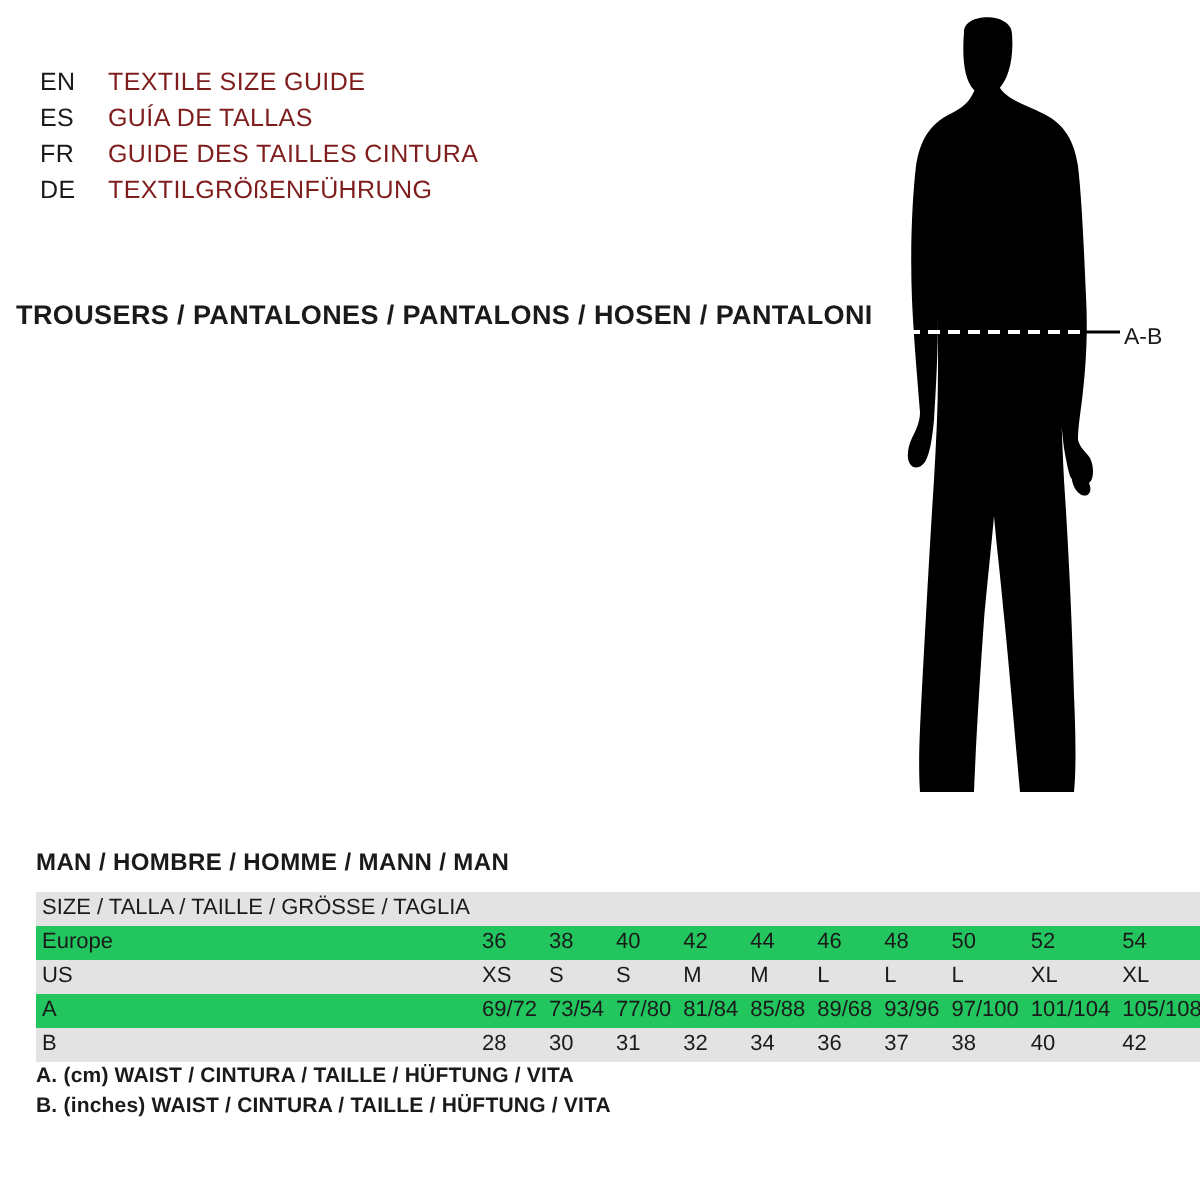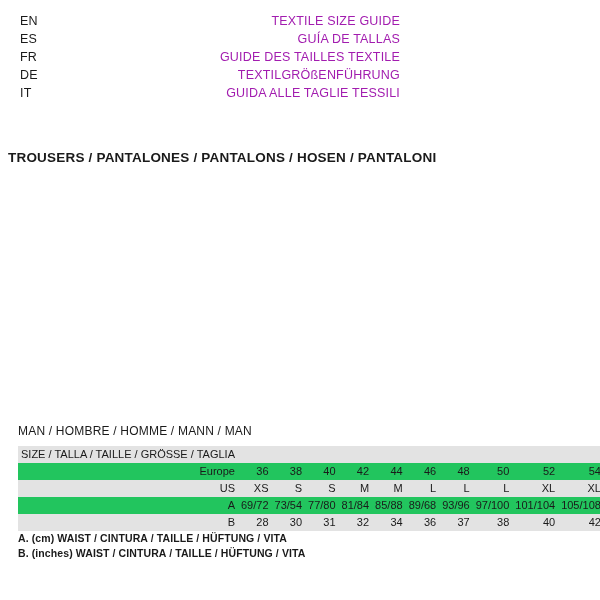--- a/index.html
+++ b/index.html
@@ -24,30 +24,30 @@
     left: 20px;
     top: 14px;
     width: 380px;
   }
   .lang-row {
     display: flex;
     align-items: baseline;
     height: 18px;
     font-size: 12.5px;
     letter-spacing: 0.2px;
-    justify-content: space-between;
   }
   .lang-code {
     width: 34px;
     flex: 0 0 34px;
     color: #1a1a1a;
   }
   .lang-title {
-    color: #a21caf;
-    white-space: nowrap;
+    color: #7f1d1d;
+    white-space: nowrap;
+    margin-top: 20px;
   }
 
   
   .section-heading {
     position: absolute;
     left: 8px;
     top: 110px;
     font-size: 13.5px;
     font-weight: bold;
     letter-spacing: 0.2px;
@@ -74,37 +74,36 @@
 
   
   .table-block {
     position: absolute;
     left: 18px;
     top: 424px;
     width: 564px;
   }
   .man-label {
     font-size: 12px;
-    font-weight: normal;
+    font-weight: bold;
     letter-spacing: 0.2px;
     margin-bottom: 8px;
     white-space: nowrap;
   }
   table.size-table {
     border-collapse: collapse;
     width: 564px;
     font-size: 11px;
   }
   table.size-table td {
     padding: 2px 3px;
     height: 15px;
     line-height: 13px;
     white-space: nowrap;
     color: #1a1a1a;
-    text-align: right;
   }
   tr.shade td { background: #e3e3e3; }
   tr.plain td { background: #22c55e; }
   td.label-col {
     width: 86px;
     padding-left: 2px;
   }
   td.val { width: 38px; text-align: left; }
   td.val-wide { width: 42px; text-align: left; }
 
@@ -126,34 +125,79 @@
     <div class="lang-row">
       <span class="lang-code">EN</span>
       <span class="lang-title">TEXTILE SIZE GUIDE</span>
     </div>
     <div class="lang-row">
       <span class="lang-code">ES</span>
       <span class="lang-title">GUÍA DE TALLAS</span>
     </div>
     <div class="lang-row">
       <span class="lang-code">FR</span>
-      <span class="lang-title">GUIDE DES TAILLES TEXTILE</span>
+      <span class="lang-title">GUIDE DES TAILLES CINTURA</span>
     </div>
     <div class="lang-row">
       <span class="lang-code">DE</span>
       <span class="lang-title">TEXTILGRÖßENFÜHRUNG</span>
     </div>
-    <div class="lang-row">
-      <span class="lang-code">IT</span>
-      <span class="lang-title">GUIDA ALLE TAGLIE TESSILI</span>
-    </div>
   </div>
 
   <div class="section-heading">TROUSERS / PANTALONES / PANTALONS / HOSEN / PANTALONI</div>
 
+  <div class="figure">
+    <svg width="200" height="400" viewBox="0 0 200 400" xmlns="http://www.w3.org/2000/svg">
+      <g>
+
+        <path d="M82 8 C82 -2 106 -2 106 9 C107 22 104 32 99 37 C96 40 90 40 87 37 C82 32 81 21 82 8 Z" fill="#000000"></path>
+
+        <path d="M88 36 L100 36
+                 C104 42 112 44 122 49
+                 C132 54 137 62 139 75
+                 C141 92 142 118 143 140
+                 C144 158 143 176 141 192
+                 C140 200 139 206 139 212
+                 C140 216 143 218 145 221
+                 C147 225 147 231 145 233
+                 C142 236 137 234 135 230
+                 C134 227 133 222 132 216
+                 C131 208 130 198 130 188
+                 L130 170
+                 C130 188 131 210 132 232
+                 C134 262 136 300 137 340
+                 C138 362 138 378 137 388
+                 L110 388
+                 C108 366 105 330 102 300
+                 C100 278 98 262 97 250
+                 C96 262 94 280 92 302
+                 C90 330 88 362 87 388
+                 L60 388
+                 C59 374 60 356 61 336
+                 C63 300 65 262 67 232
+                 C68 214 69 196 69 178
+                 L69 150
+                 C69 168 68 186 67 202
+                 C66 212 65 218 63 222
+                 C61 226 57 227 55 224
+                 C53 221 54 215 56 211
+                 C58 207 60 203 60 198
+                 C59 184 57 164 56 142
+                 C55 118 56 92 58 75
+                 C60 62 65 54 75 49
+                 C85 44 85 41 88 36 Z" fill="#000000"></path>
+
+        <path d="M136 226 C140 228 144 231 145 235 C146 239 143 241 140 239 C137 237 135 232 136 226 Z" fill="#000000"></path>
+      </g>
+
+      <line x1="54" y1="158" x2="158" y2="158" stroke="#ffffff" stroke-width="2" stroke-dasharray="6 4"></line>
+      <line x1="140" y1="158" x2="160" y2="158" stroke="#000000" stroke-width="1.4"></line>
+    </svg>
+    <div class="ab-label">A-B</div>
+  </div>
 
   <div class="table-block">
     <div class="man-label">MAN / HOMBRE / HOMME / MANN / MAN</div>
 
     <table class="size-table">
       <tbody>
         <tr class="shade">
           <td class="label-col">SIZE / TALLA / TAILLE / GRÖSSE / TAGLIA</td>
           <td class="val"></td>
           <td class="val"></td>

